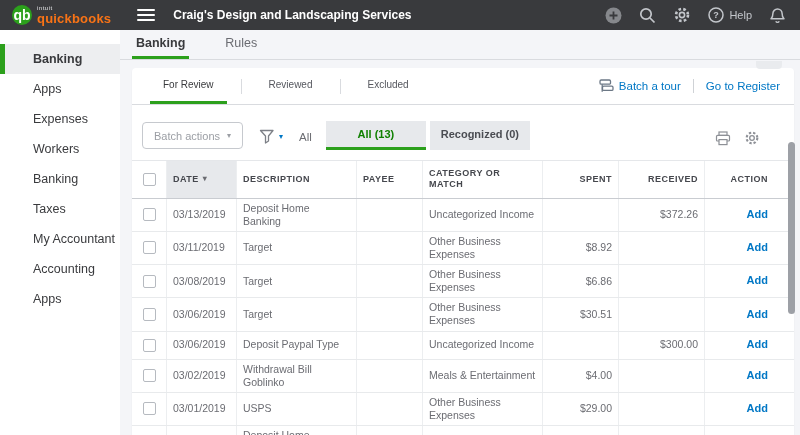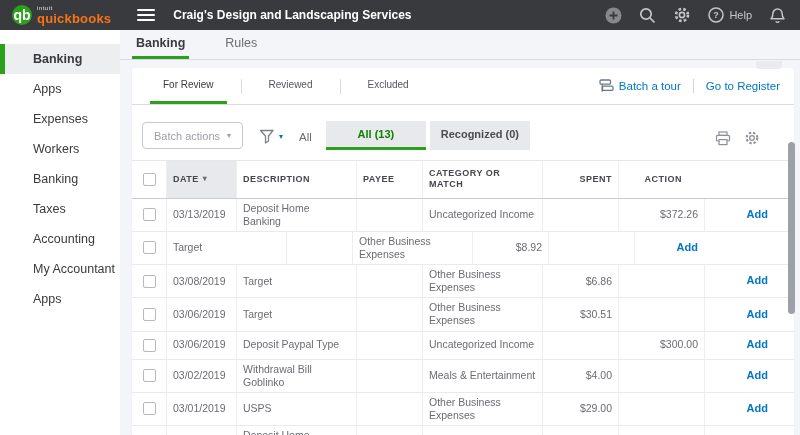--- a/index.html
+++ b/index.html
@@ -162,24 +162,24 @@
       <div class="sb-item">
       <span>Workers</span>
     </div>
       <div class="sb-item">
       <span>Banking</span>
     </div>
       <div class="sb-item">
       <span>Taxes</span>
     </div>
       <div class="sb-item">
+      <span>My Accountant</span>
+    </div>
+      <div class="sb-item">
       <span>Accounting</span>
-    </div>
-      <div class="sb-item">
-      <span>My Accountant</span>
     </div>
       <div class="sb-item">
       <span>Apps</span>
     </div>
     </nav>
 
   <main class="main">
 
     <div class="page-tabs">
       <div class="ptab active">Banking</div>
@@ -249,20 +249,21 @@
             <span class="checkbox"></span>
           </div>
           <div class="cell hcell c-date h-date-bg">
             <span>DATE</span>
             <span class="sort-caret">▾</span>
           </div>
           <div class="cell hcell c-desc">DESCRIPTION</div>
           <div class="cell hcell c-payee">PAYEE</div>
           <div class="cell hcell c-cat">CATEGORY OR MATCH</div>
           <div class="cell hcell c-spent">SPENT</div>
+          <div class="cell hcell c-recv">RECEIVED</div>
           <div class="cell hcell c-action">ACTION</div>
         </div>
         <div>
             <div class="trow">
     <div class="cell c-check">
       <span class="checkbox"></span>
     </div>
     <div class="cell c-date">03/13/2019</div>
     <div class="cell c-desc">Deposit Home Banking</div>
     <div class="cell c-payee"></div>
@@ -270,20 +271,21 @@
     <div class="cell c-spent"></div>
     <div class="cell c-recv">$372.26</div>
     <div class="cell c-action">
       <a class="add-link">Add</a>
     </div>
   </div>
             <div class="trow">
     <div class="cell c-check">
       <span class="checkbox"></span>
     </div>
+    <div class="cell c-date">03/11/2019</div>
     <div class="cell c-desc">Target</div>
     <div class="cell c-payee"></div>
     <div class="cell c-cat">Other Business Expenses</div>
     <div class="cell c-spent">$8.92</div>
     <div class="cell c-recv"></div>
     <div class="cell c-action">
       <a class="add-link">Add</a>
     </div>
   </div>
             <div class="trow">

